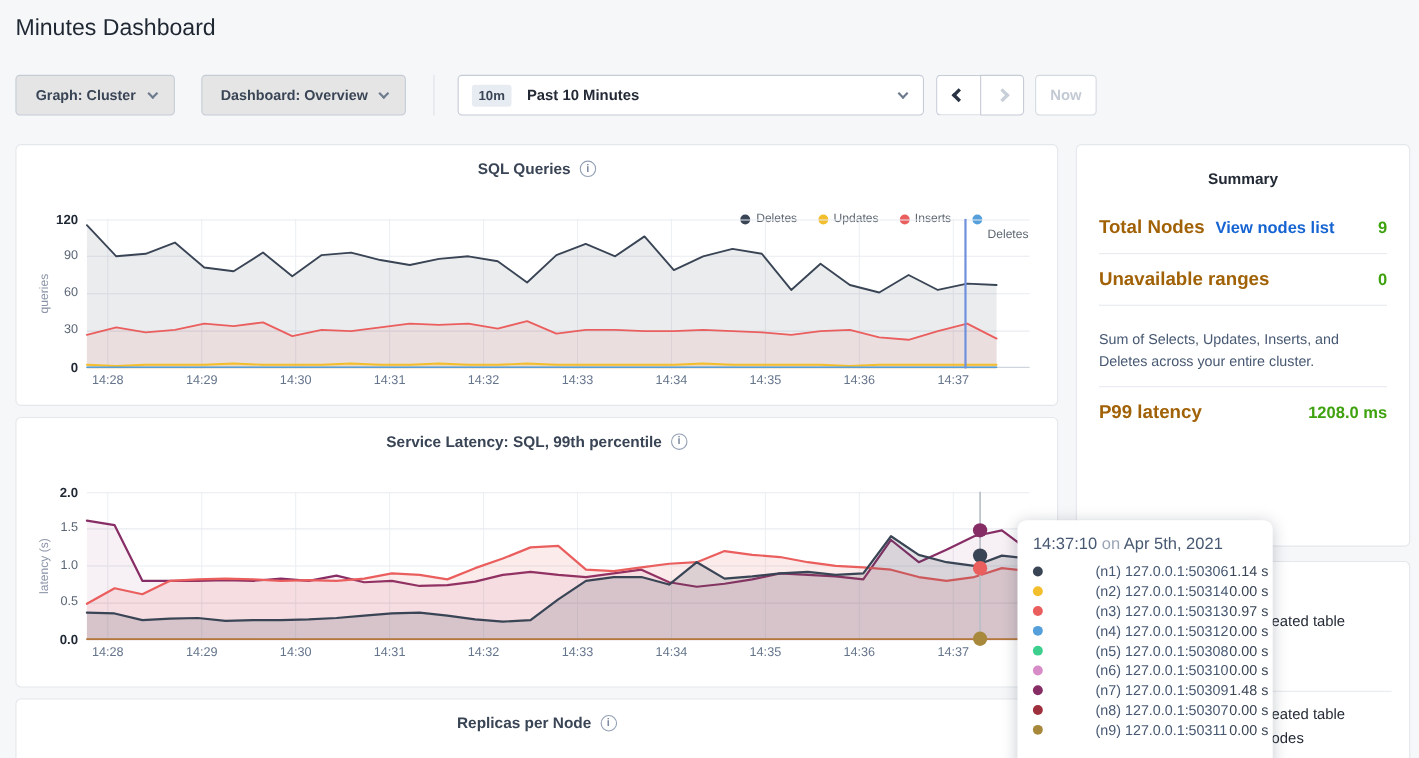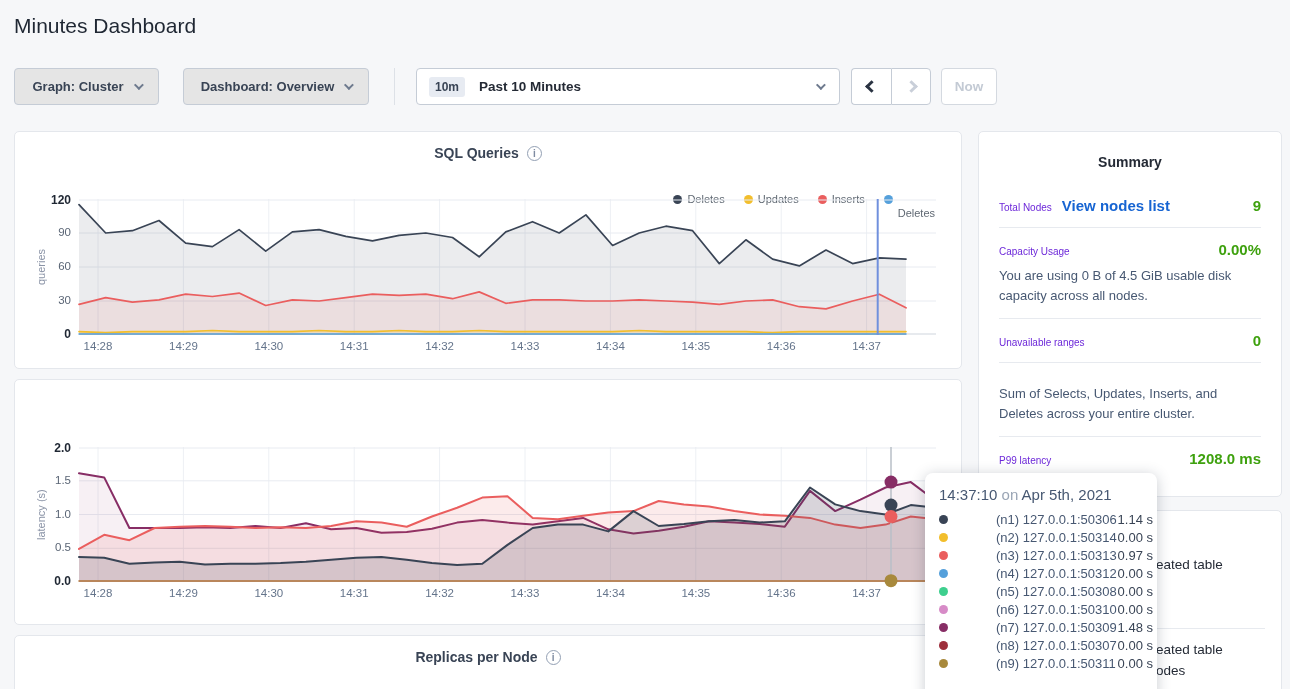--- a/index.html
+++ b/index.html
@@ -54,21 +54,21 @@
   .ytick.edge { font-weight:700; color:#1f2733; font-size:12px; }
   .xtick { position:absolute; transform:translateX(-50%); font-size:11.5px; color:#64748b; }
   .yunit { position:absolute; left:20px; writing-mode:vertical-rl; transform:rotate(180deg);
            font-size:11px; color:#8a93a6; text-align:center; }
 
   
   .sum-title { text-align:center; font-weight:700; font-size:14px; color:#242a35; padding:8px 0 14px; }
   .srow { padding:13px 0; }
   .srow + .srow { border-top:1px solid #e7eaef; }
   .srow-head { display:flex; align-items:baseline; }
-  .slabel { font-weight:400; font-size:10px; color:#6d28d9; }
+  .slabel { font-weight:700; font-size:17px; color:#a16207; }
   .slink { font-weight:700; font-size:15px; color:#1664d2; margin-left:10px; cursor:pointer; text-decoration:none; }
   .svalue { margin-left:auto; font-weight:700; font-size:15px; color:#3ea10e; }
   .ssub { margin-top:8px; font-size:13px; color:#475872; line-height:1.5; }
 
   
   .tooltip { position:absolute; left:925px; top:473px; width:232px; height:256px; background:#fff;
              border-radius:8px; box-shadow:0 2px 14px rgba(40,50,70,0.25); z-index:40;
              padding:13px 4px 0 14px; }
   .ttime { font-size:15px; color:#475872; margin-bottom:7px; }
   .ttime .on { color:#9aa5b5; }
@@ -174,20 +174,24 @@
         <polyline points="0.0,105.4 26.7,98.6 53.4,103.1 80.0,100.9 106.7,95.2 133.4,97.5 160.1,94.1 186.7,106.5 213.4,100.9 240.1,102.0 266.8,98.6 293.5,95.2 320.1,96.3 346.8,95.2 373.5,99.7 400.2,92.9 426.8,104.3 453.5,100.9 480.2,100.9 506.9,102.0 533.6,102.0 560.2,100.9 586.9,102.0 613.6,103.1 640.3,105.4 666.9,102.0 693.6,100.9 720.3,107.7 747.0,109.9 773.6,102.0 800.3,95.2 827.0,108.8" fill="none" stroke="#ea5e5e" stroke-width="1.7" stroke-linejoin="round" stroke-linecap="round"></polyline>
         <path d="M0.0,136 L0.0,132.6 L26.7,133.7 L53.4,132.6 L80.0,132.6 L106.7,132.6 L133.4,131.5 L160.1,132.6 L186.7,132.6 L213.4,132.6 L240.1,131.5 L266.8,132.6 L293.5,132.6 L320.1,131.5 L346.8,132.6 L373.5,132.6 L400.2,131.5 L426.8,132.6 L453.5,132.6 L480.2,132.6 L506.9,132.6 L533.6,132.6 L560.2,131.5 L586.9,132.6 L613.6,132.6 L640.3,132.6 L666.9,132.6 L693.6,133.7 L720.3,132.6 L747.0,132.6 L773.6,132.6 L800.3,132.6 L827.0,132.6 L827.0,136 Z" fill="rgba(242,190,44,0.18)" stroke="none"></path>
         <polyline points="0.0,132.6 26.7,133.7 53.4,132.6 80.0,132.6 106.7,132.6 133.4,131.5 160.1,132.6 186.7,132.6 213.4,132.6 240.1,131.5 266.8,132.6 293.5,132.6 320.1,131.5 346.8,132.6 373.5,132.6 400.2,131.5 426.8,132.6 453.5,132.6 480.2,132.6 506.9,132.6 533.6,132.6 560.2,131.5 586.9,132.6 613.6,132.6 640.3,132.6 666.9,132.6 693.6,133.7 720.3,132.6 747.0,132.6 773.6,132.6 800.3,132.6 827.0,132.6" fill="none" stroke="#f2be2c" stroke-width="1.7" stroke-linejoin="round" stroke-linecap="round"></polyline>
         <polyline points="0.0,134.9 26.7,134.9 53.4,134.9 80.0,134.9 106.7,134.9 133.4,134.9 160.1,134.9 186.7,134.9 213.4,134.9 240.1,134.9 266.8,134.9 293.5,134.9 320.1,134.9 346.8,134.9 373.5,134.9 400.2,134.9 426.8,134.9 453.5,134.9 480.2,134.9 506.9,134.9 533.6,134.9 560.2,134.9 586.9,134.9 613.6,134.9 640.3,134.9 666.9,134.9 693.6,134.9 720.3,134.9 747.0,134.9 773.6,134.9 800.3,134.9 827.0,134.9" fill="none" stroke="#55a0db" stroke-width="1.5" stroke-linejoin="round" stroke-linecap="round"></polyline>
         <line x1="798.7" y1="0" x2="798.7" y2="136" stroke="#7090dd" stroke-width="2"></line>
       </svg>
     </div>
 </div>
 
 <div class="card card-lat">
+  <div class="cardtitle">
+    <span>Service Latency: SQL, 99th percentile</span>
+    <span class="info"></span>
+  </div>
   <div class="plotwrap">
       <div class="yunit" style="top: 67px; height: 135px;">latency (s)</div>
       <div class="ytick edge" style="top: 194px;">0.0</div>
       <div class="ytick" style="top: 161.25px; text-align: right;">0.5</div>
       <div class="ytick" style="top: 127.5px;">1.0</div>
       <div class="ytick" style="top: 93.75px;">1.5</div>
       <div class="ytick edge" style="top: 61px;">2.0</div>
       <div class="xtick" style="left: 83px; top: 207px;">14:28</div>
       <div class="xtick" style="left: 168.4px; top: 207px;">14:29</div>
       <div class="xtick" style="left: 253.8px; top: 207px;">14:30</div>
@@ -242,27 +246,20 @@
   <div id="summary-rows">
       <div class="srow">
         <div class="srow-head">
           <div class="slabel">Total Nodes</div>
           <a class="slink" href="#" style="color: rgb(22, 100, 210);">View nodes list</a>
           <div class="svalue" style="color: rgb(62, 161, 14);">9</div>
         </div>
       </div>
       <div class="srow">
         <div class="srow-head">
-          <div class="slabel">Capacity Usage</div>
-          <div class="svalue" style="color: rgb(62, 161, 14);">0.00%</div>
-        </div>
-        <div class="ssub">You are using 0 B of 4.5 GiB usable disk capacity across all nodes.</div>
-      </div>
-      <div class="srow">
-        <div class="srow-head">
           <div class="slabel">Unavailable ranges</div>
           <div class="svalue" style="color: rgb(62, 161, 14);">0</div>
         </div>
       </div>
       <div class="srow">
         <div class="ssub">Sum of Selects, Updates, Inserts, and Deletes across your entire cluster.</div>
       </div>
       <div class="srow">
         <div class="srow-head">
           <div class="slabel">P99 latency</div>

